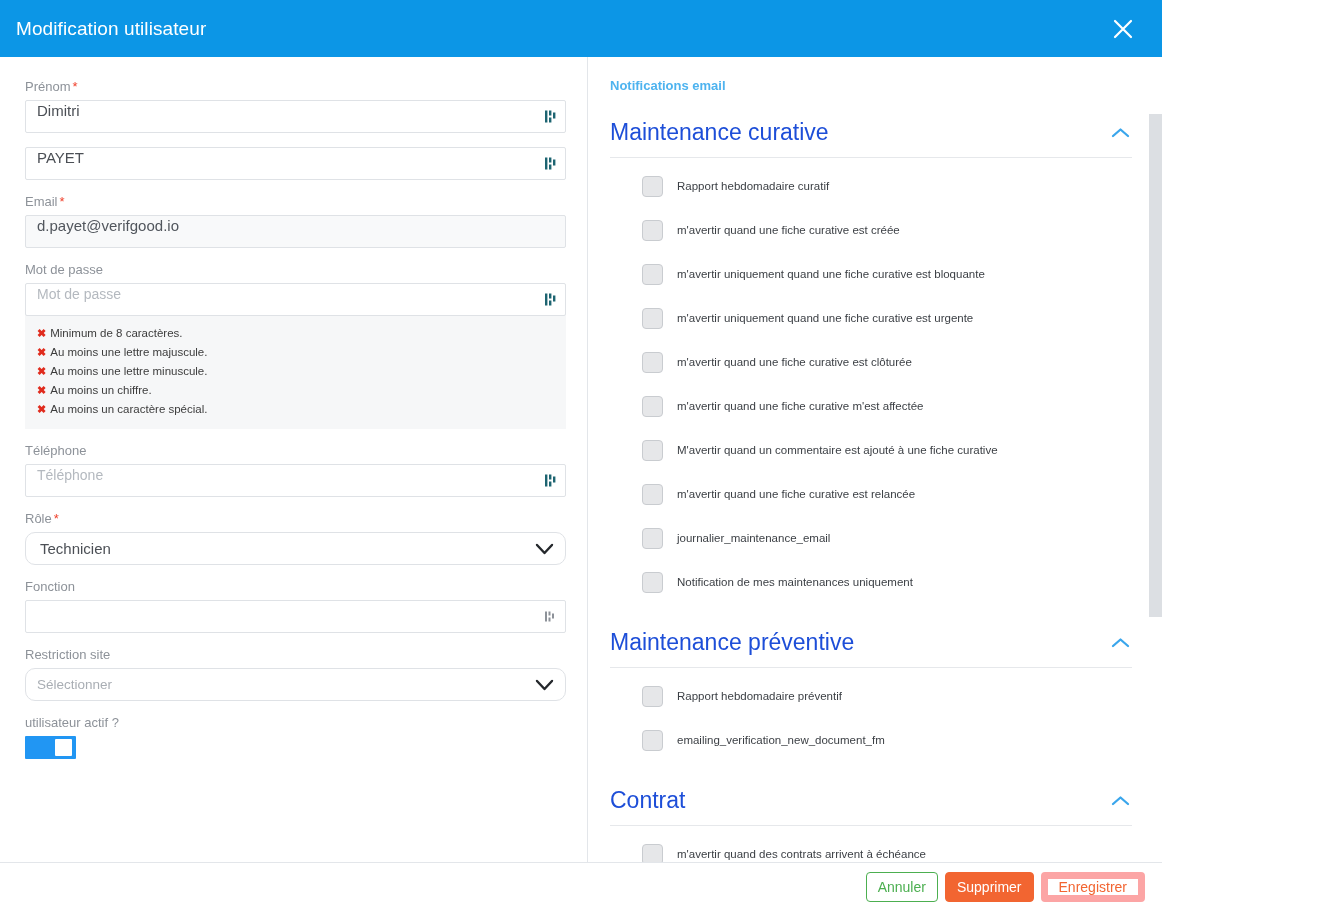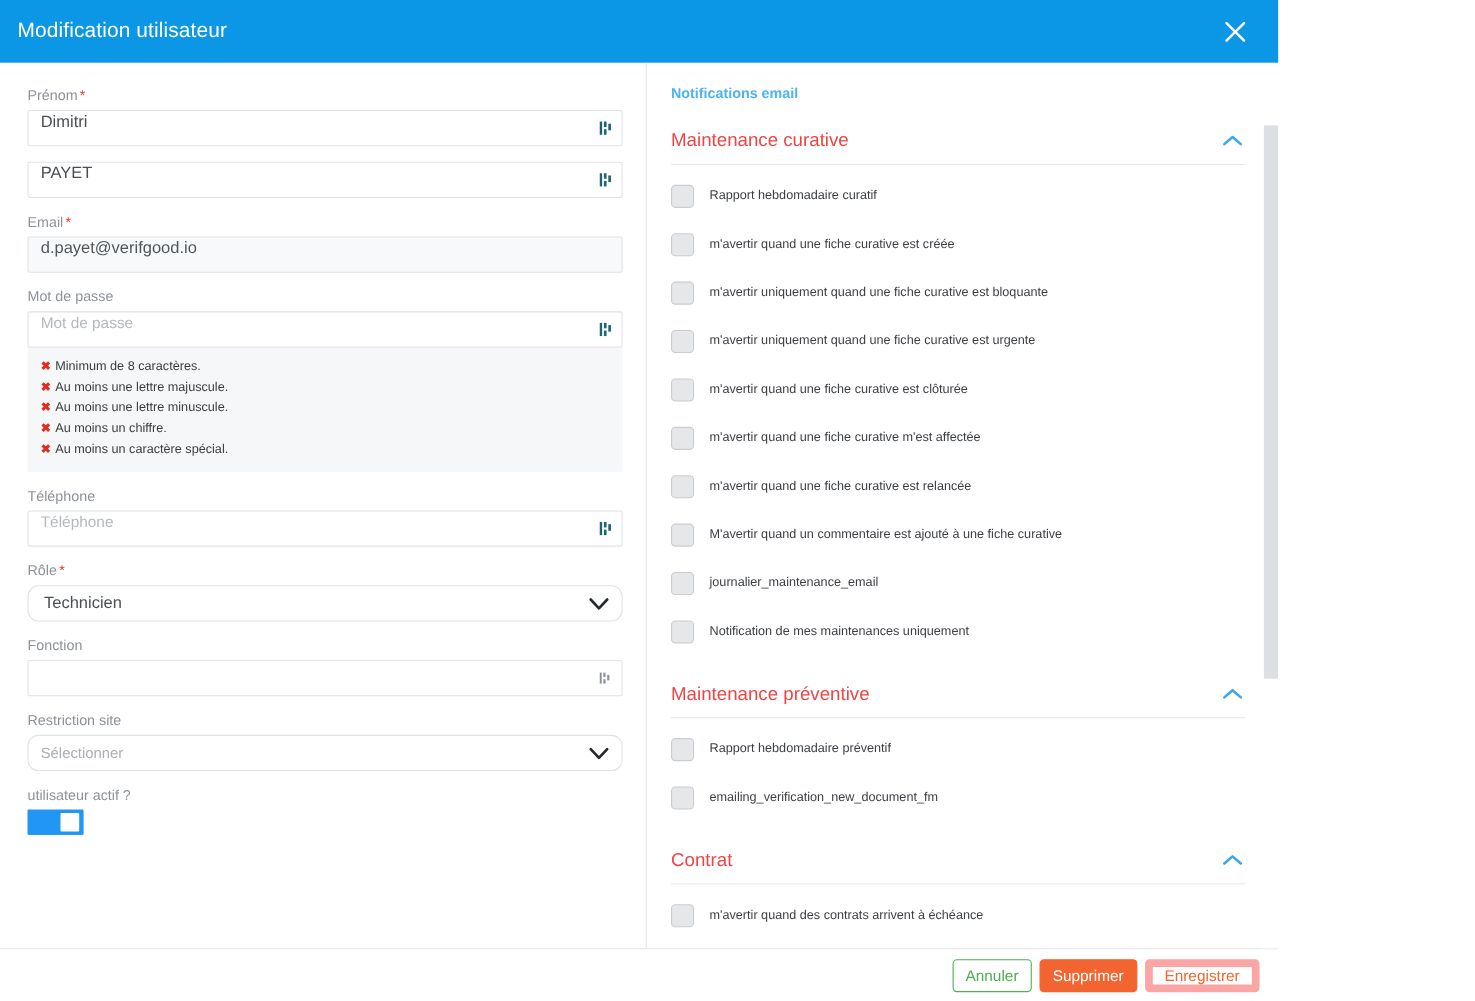--- a/index.html
+++ b/index.html
@@ -197,34 +197,35 @@
 
   .section-head {
     display: flex;
     align-items: center;
     justify-content: space-between;
     padding: 4px 2px 11px 0;
     border-bottom: 1px solid #e6e8eb;
     cursor: pointer;
   }
   .section-title {
-    font-size: 17px;
-    color: #ef4444;
+    font-size: 23px;
+    color: #1d4ed8;
     font-weight: 400;
   }
   .chevron-up { line-height: 0; }
 
   .checkbox-list { padding-top: 11px; }
 
   .checkbox-row {
     display: flex;
     align-items: center;
     height: 34px;
     margin-bottom: 10px;
     cursor: pointer;
+    margin-left: 32px;
   }
   .checkbox-row:last-child { margin-bottom: 0; }
 
   .cbox {
     width: 21px;
     height: 21px;
     min-width: 21px;
     border: 1px solid #c9ccd0;
     background: #e6e7e9;
     border-radius: 4px;
@@ -482,25 +483,25 @@
           <div class="checkbox-row">
             <span class="cbox"></span>
             <span class="cbox-label">m'avertir quand une fiche curative est clôturée</span>
           </div>
           <div class="checkbox-row">
             <span class="cbox"></span>
             <span class="cbox-label">m'avertir quand une fiche curative m'est affectée</span>
           </div>
           <div class="checkbox-row">
             <span class="cbox"></span>
+            <span class="cbox-label">M'avertir quand un commentaire est ajouté à une fiche curative</span>
+          </div>
+          <div class="checkbox-row">
+            <span class="cbox"></span>
             <span class="cbox-label">m'avertir quand une fiche curative est relancée</span>
-          </div>
-          <div class="checkbox-row">
-            <span class="cbox"></span>
-            <span class="cbox-label">M'avertir quand un commentaire est ajouté à une fiche curative</span>
           </div>
           <div class="checkbox-row">
             <span class="cbox"></span>
             <span class="cbox-label">journalier_maintenance_email</span>
           </div>
           <div class="checkbox-row">
             <span class="cbox"></span>
             <span class="cbox-label">Notification de mes maintenances uniquement</span>
           </div>
         </div>

